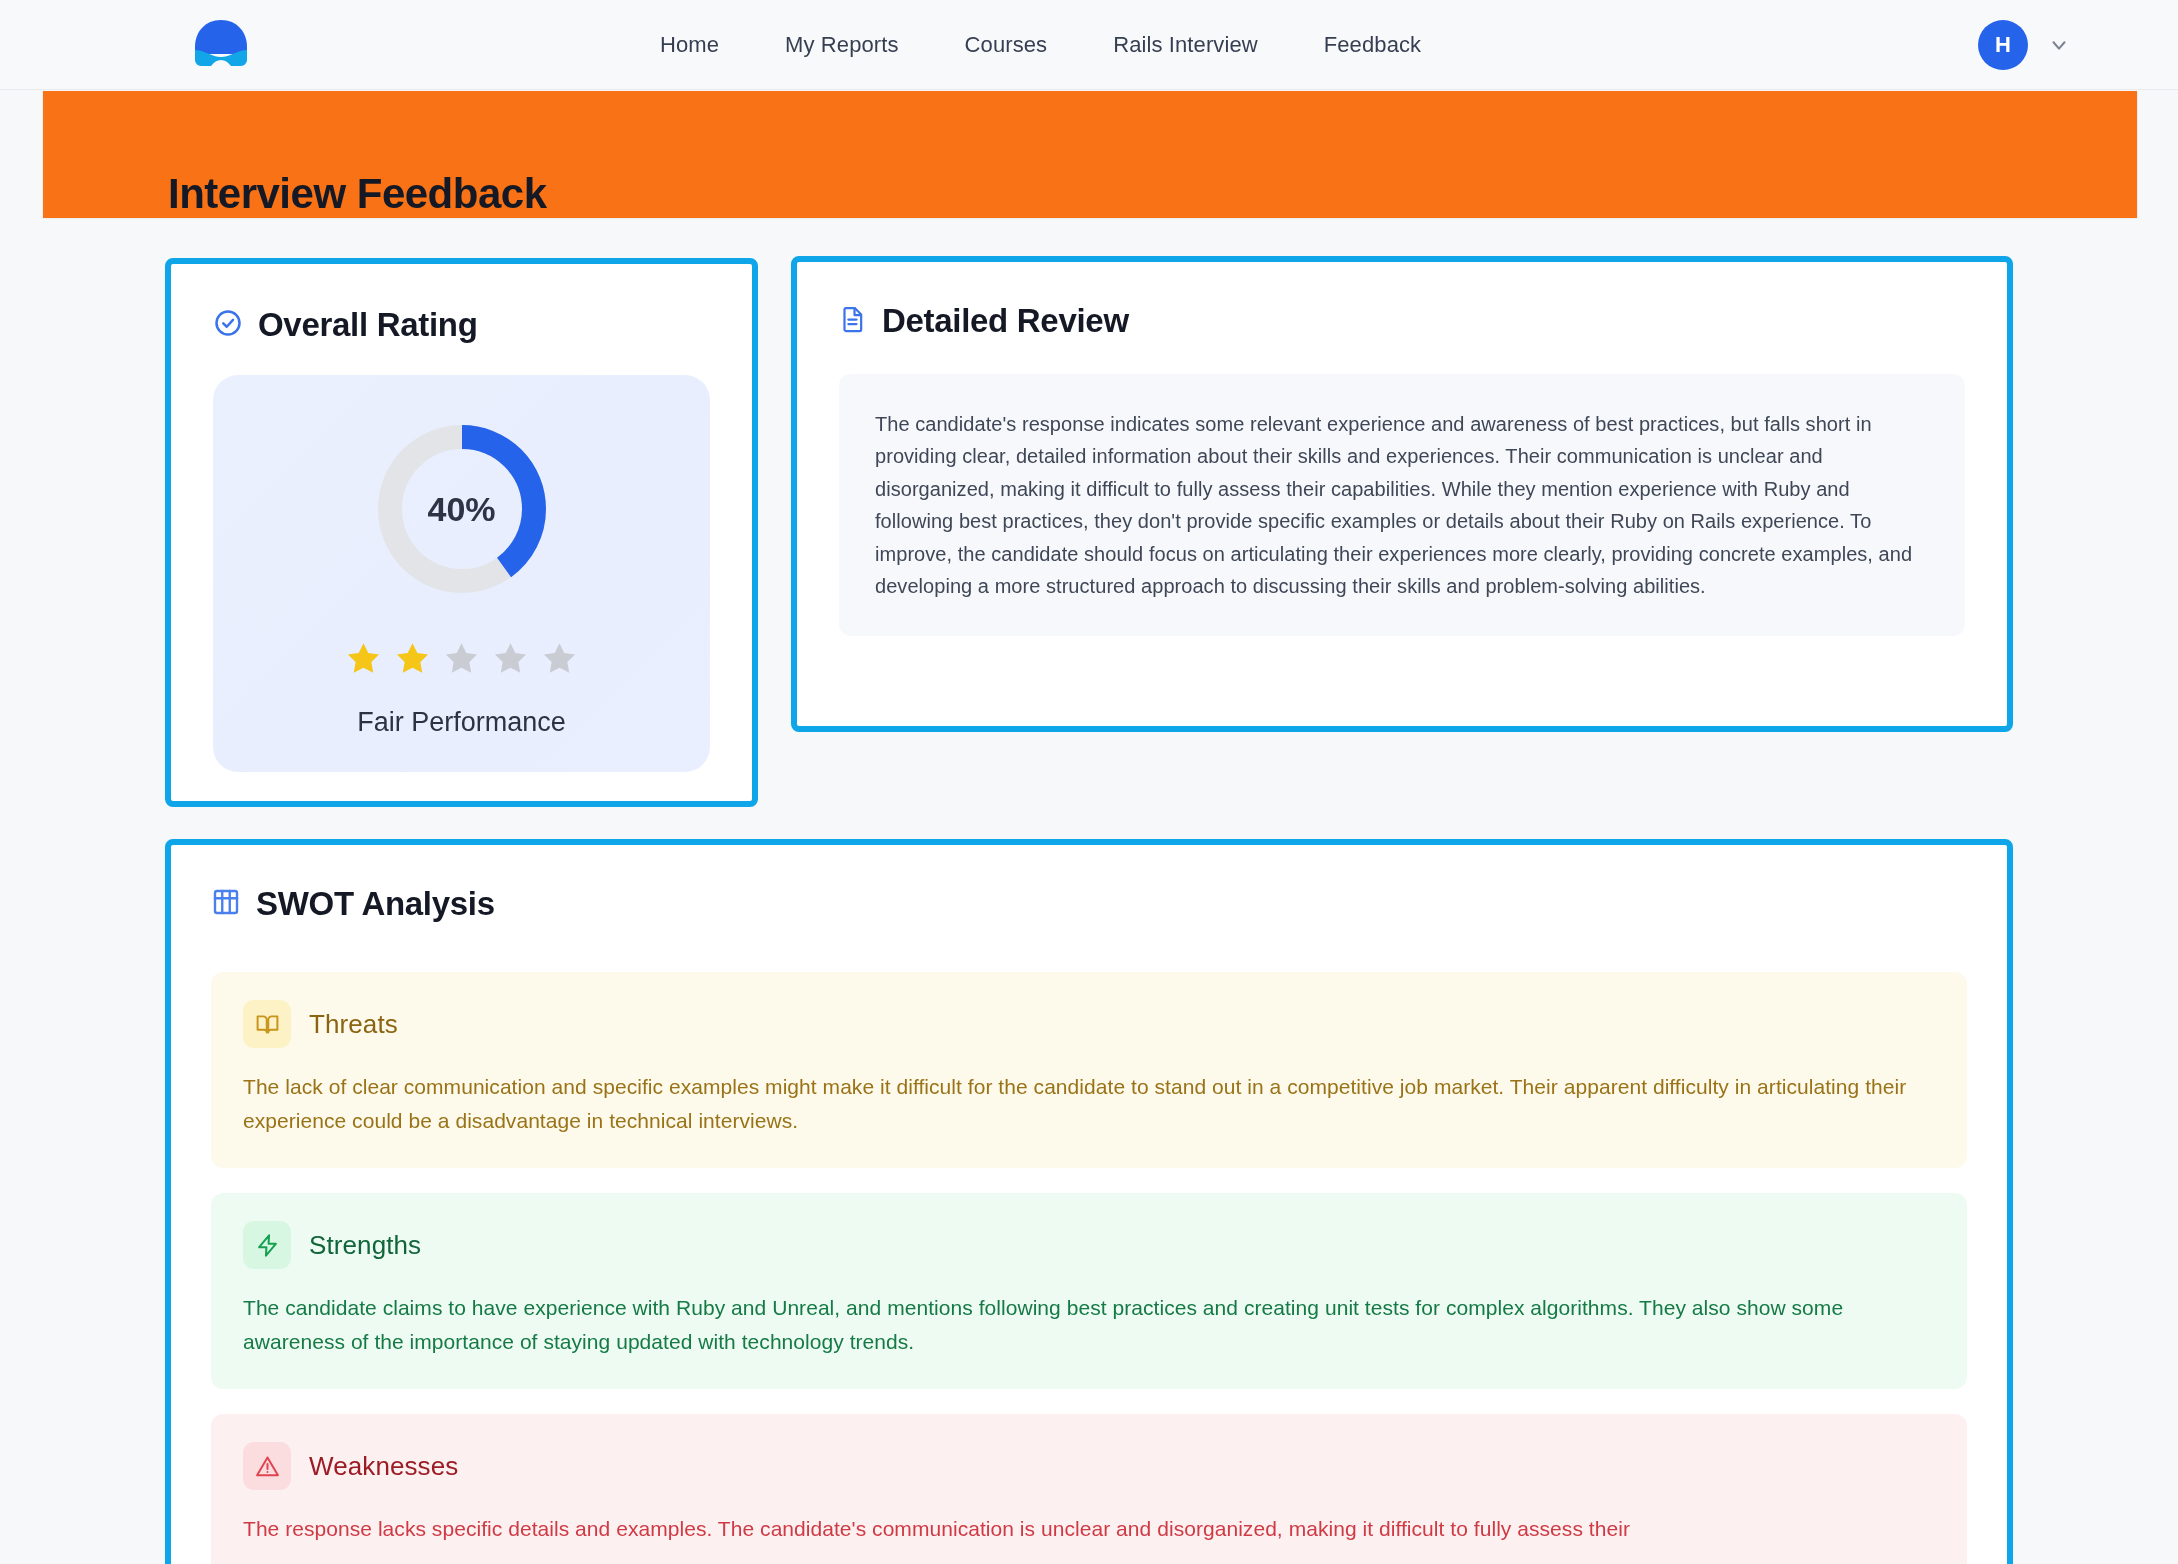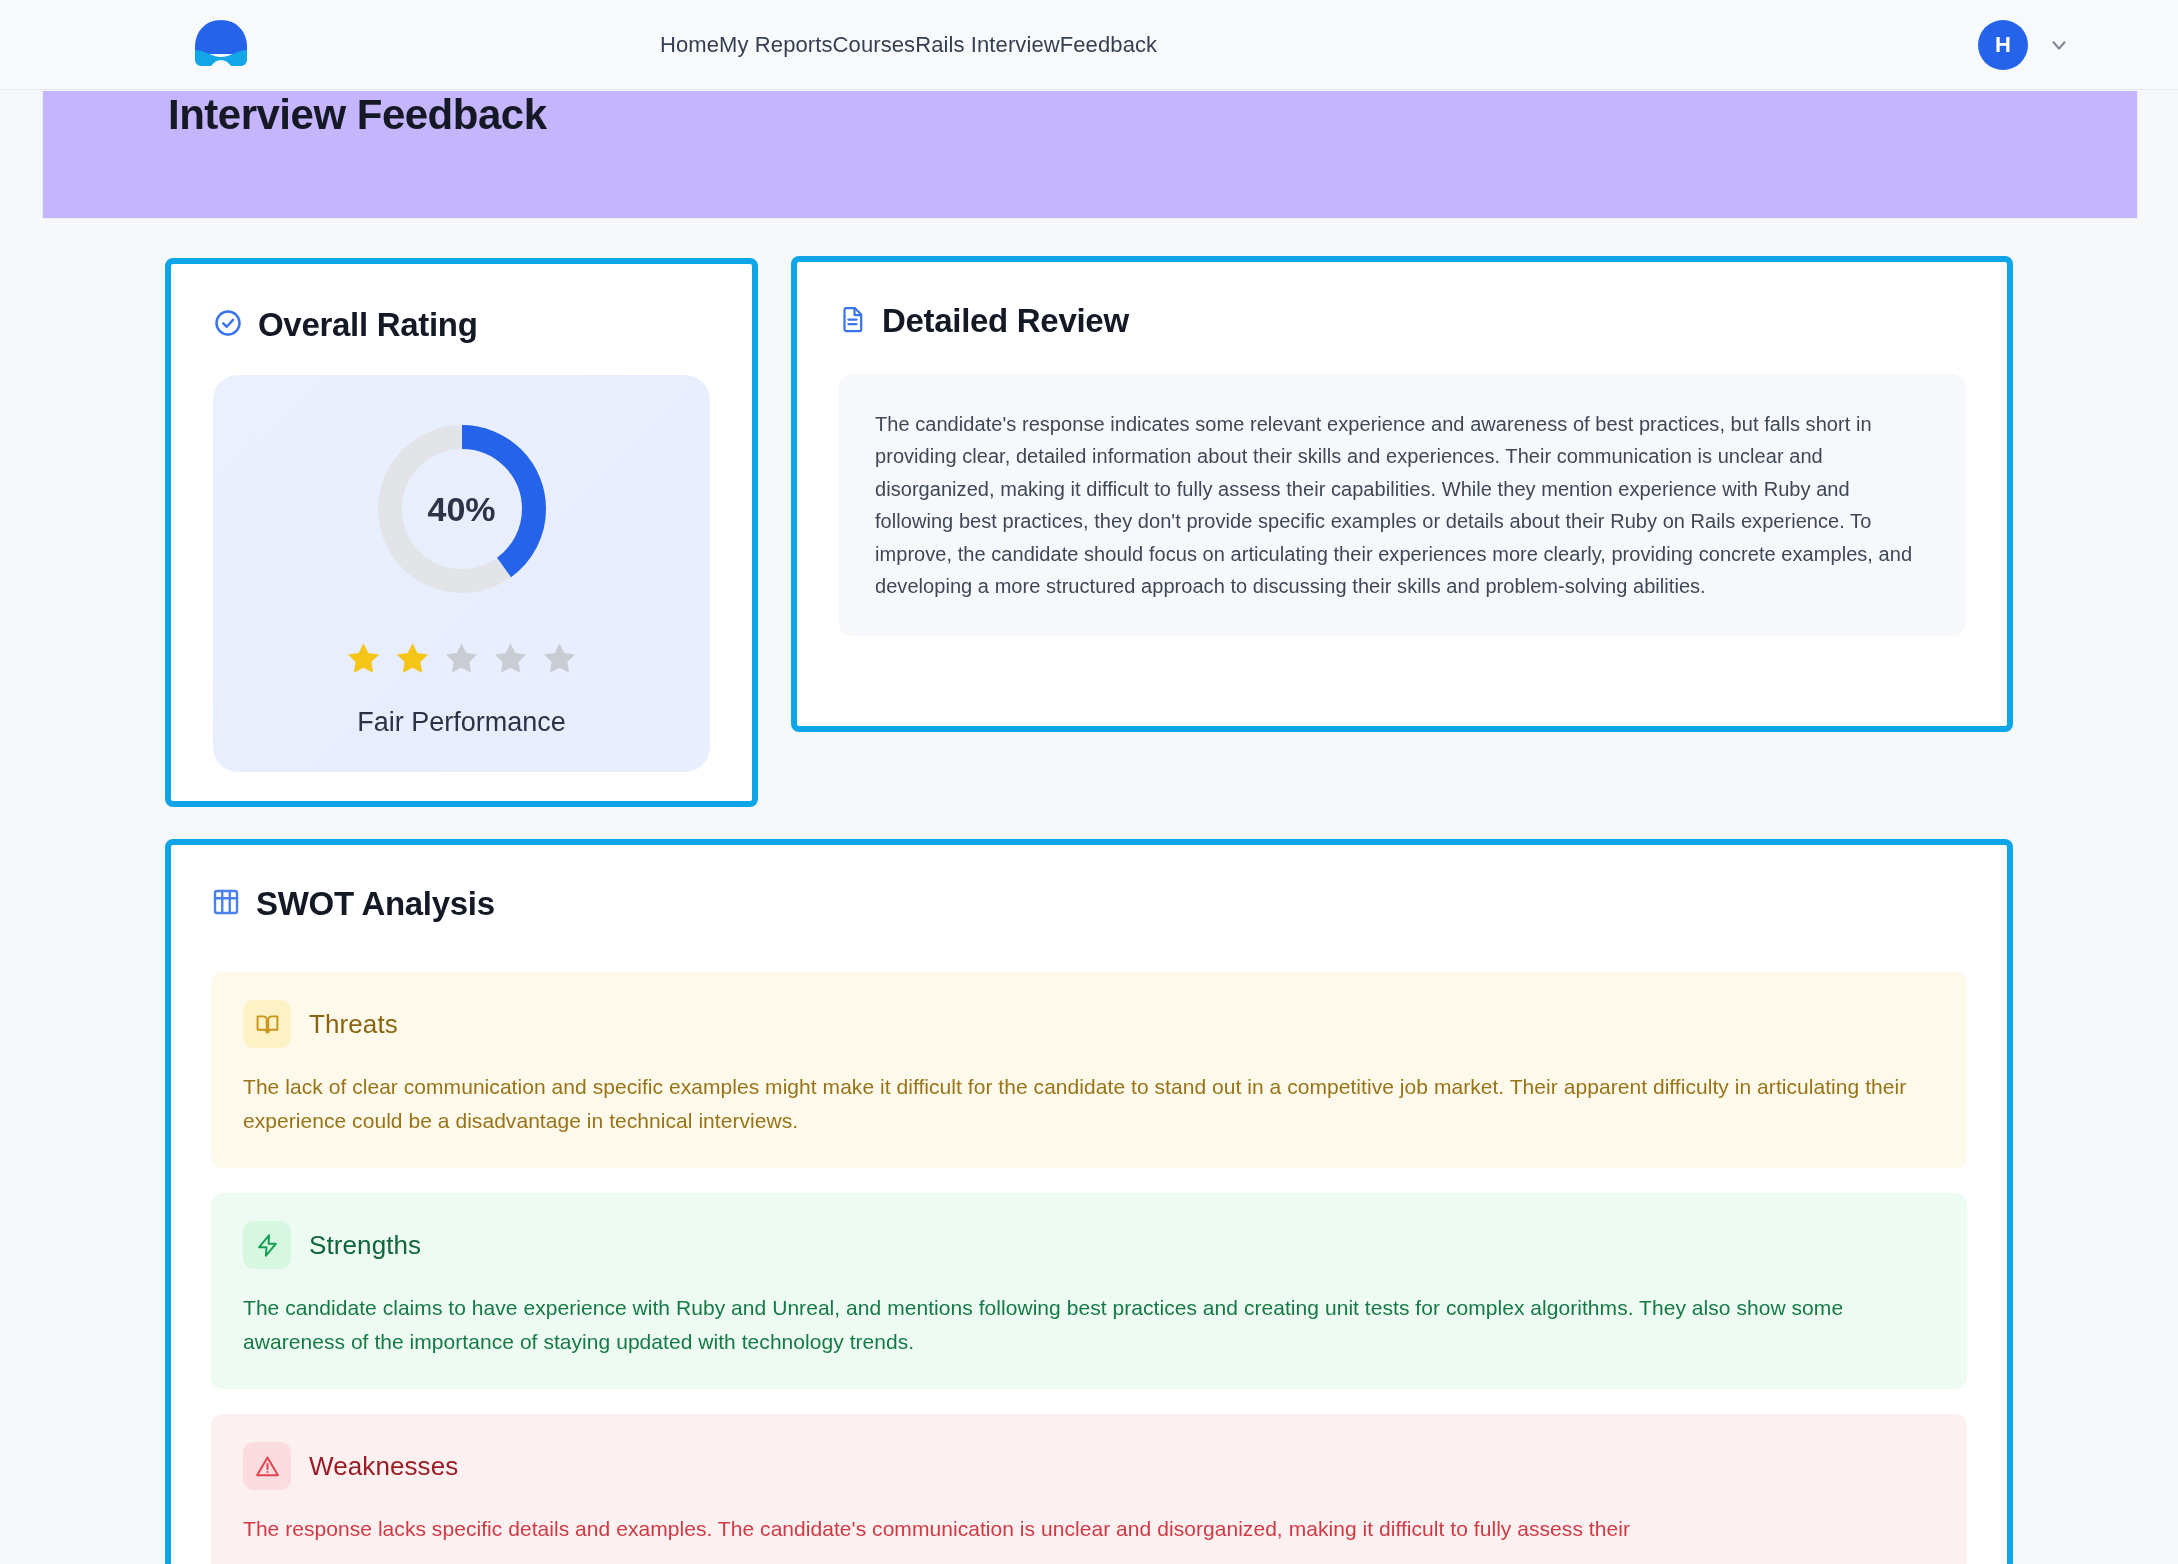--- a/index.html
+++ b/index.html
@@ -39,20 +39,21 @@
   }
   .brand svg { display: block; }
 
   .nav-links {
     position: absolute;
     left: 660px;
     top: 50%;
     transform: translateY(-50%);
     display: flex;
     align-items: center;
+    gap: 66px;
   }
   .nav-link {
     font-size: 22px;
     color: #363f52;
     letter-spacing: 0.1px;
     white-space: nowrap;
     cursor: pointer;
   }
 
   .user-area {
@@ -78,25 +79,25 @@
   }
   .chev { width: 22px; height: 22px; cursor: pointer; }
 
   
   .title-band {
     position: absolute;
     left: 42px;
     top: 91px;
     width: 2096px;
     height: 128px;
-    background: #c4b5fd;
+    background: #f97316;
     border: 1px solid #eceef2;
     border-top: none;
     display: flex;
-    align-items: flex-start;
+    align-items: flex-end;
   }
   .page-title {
     margin-left: 125px;
     font-size: 42px;
     font-weight: bold;
     letter-spacing: -0.5px;
     color: #141925;
   }
 
   

